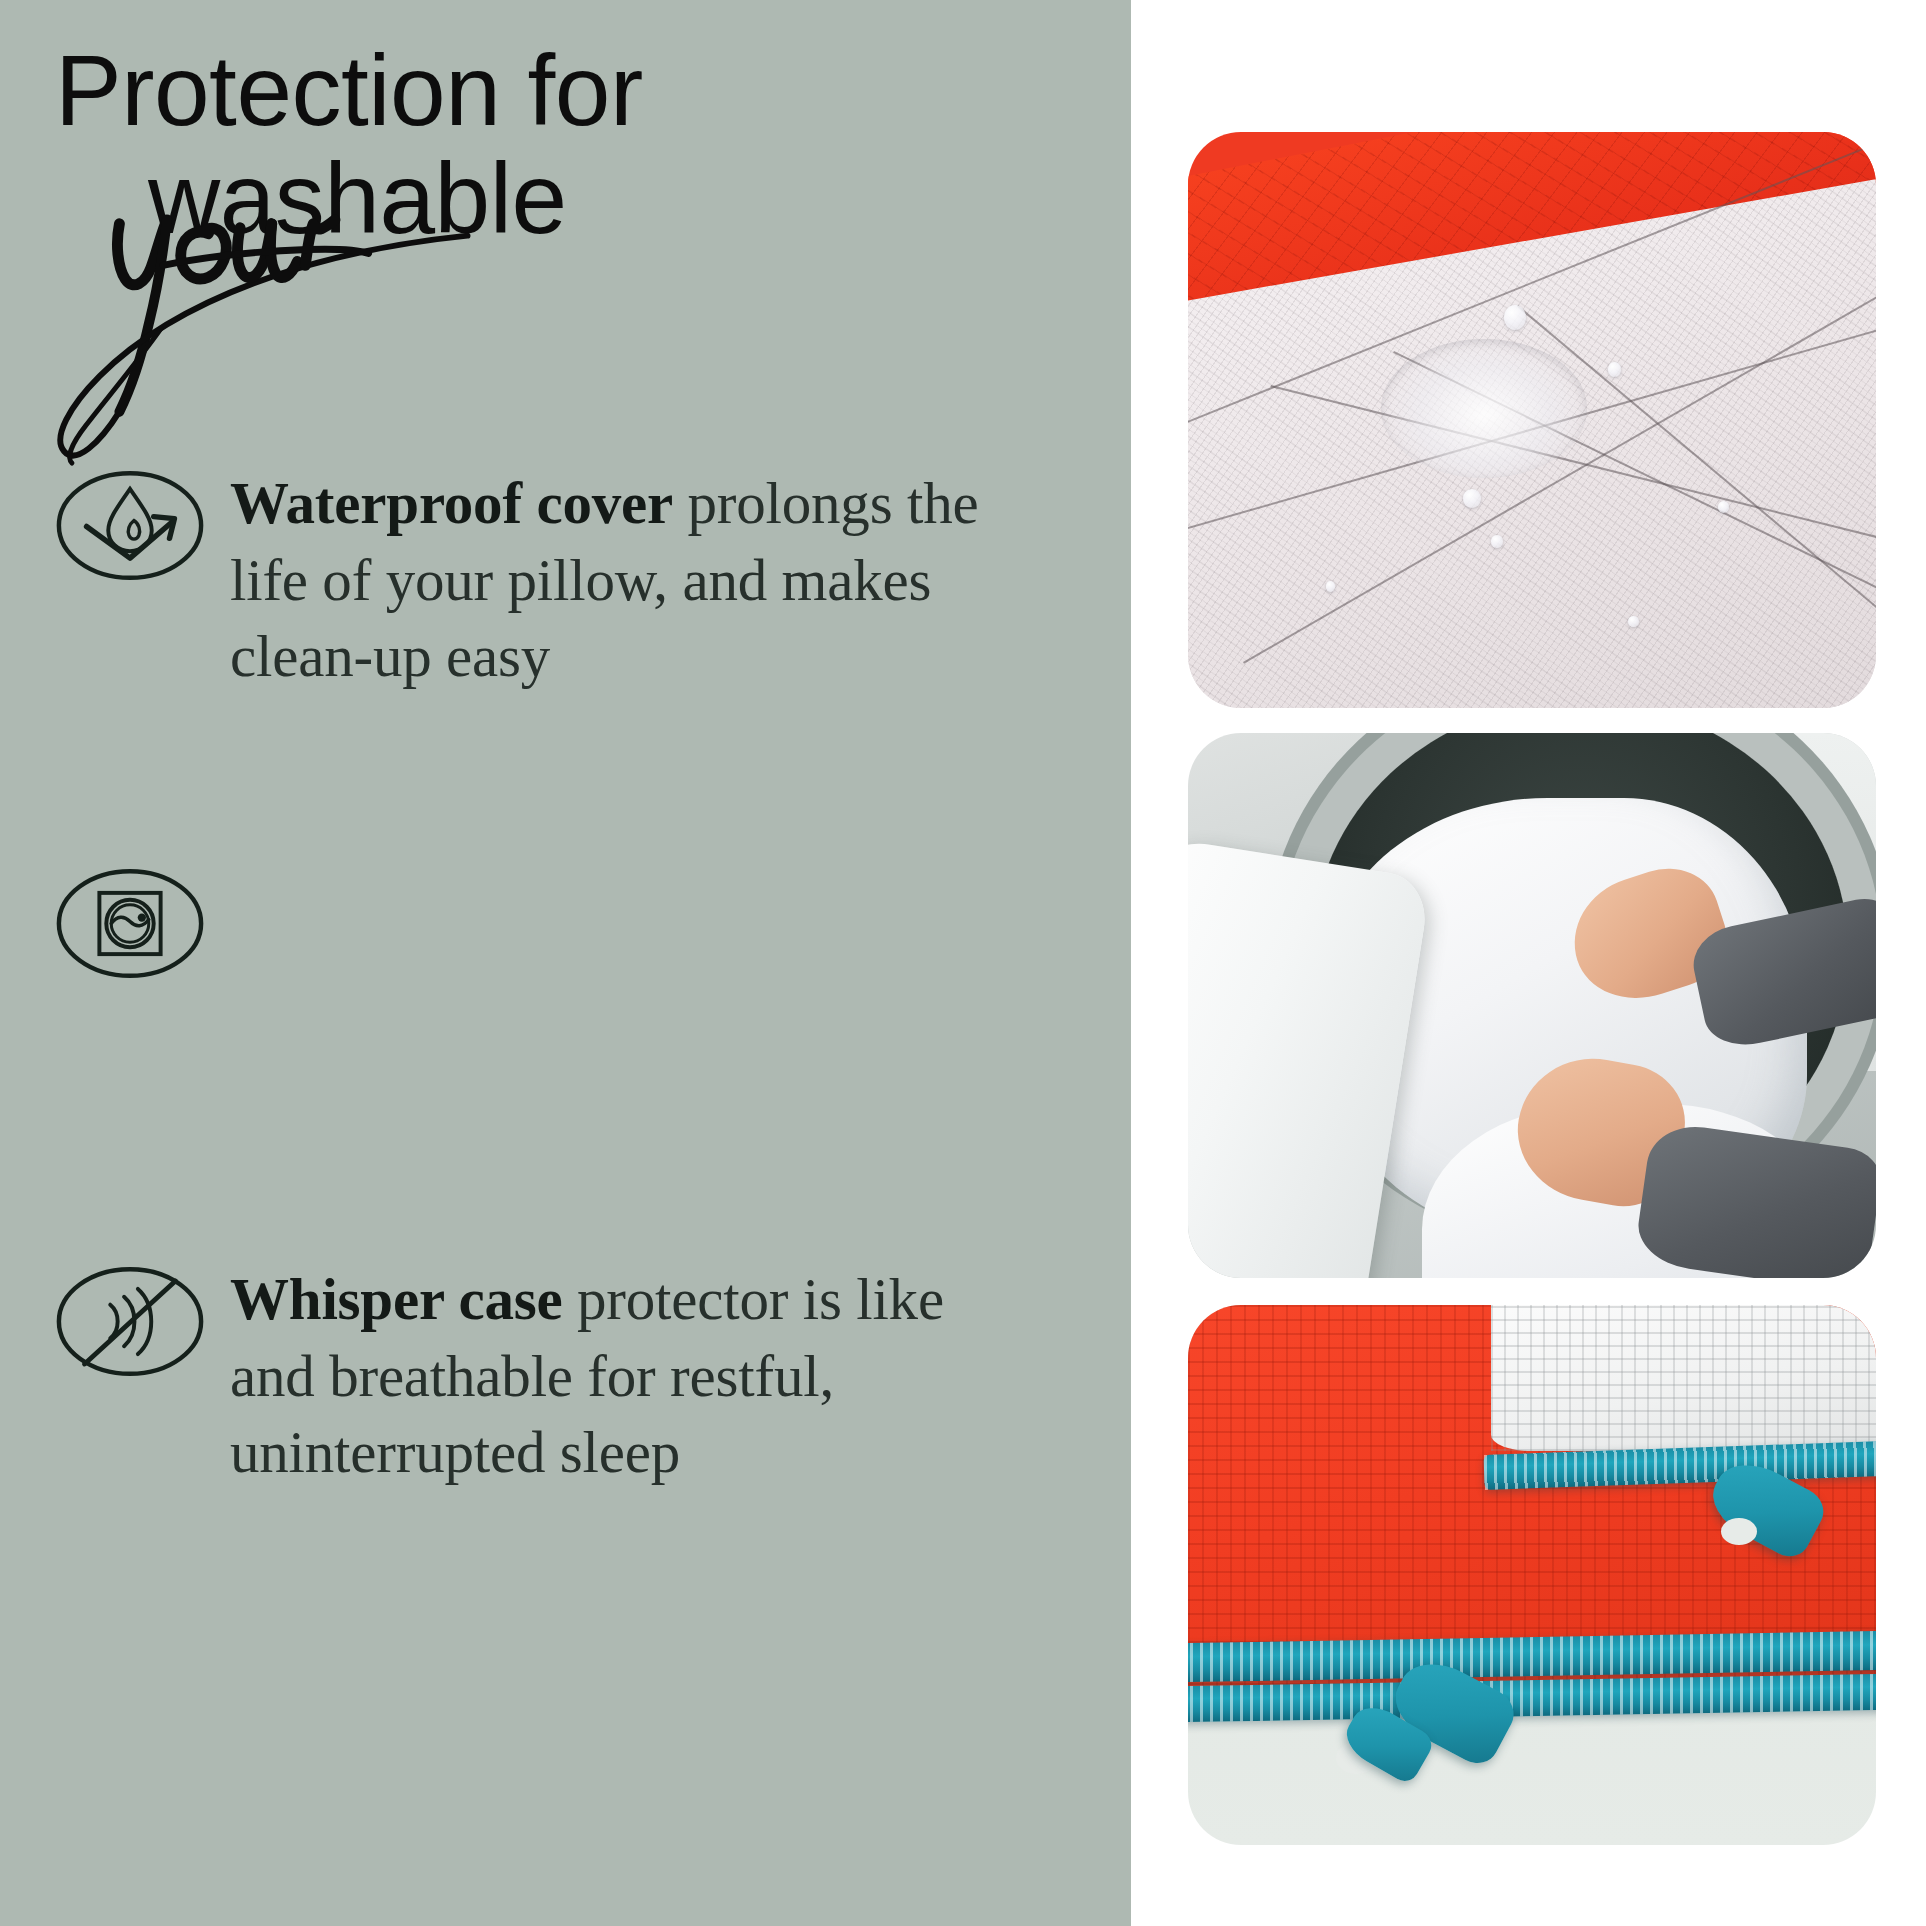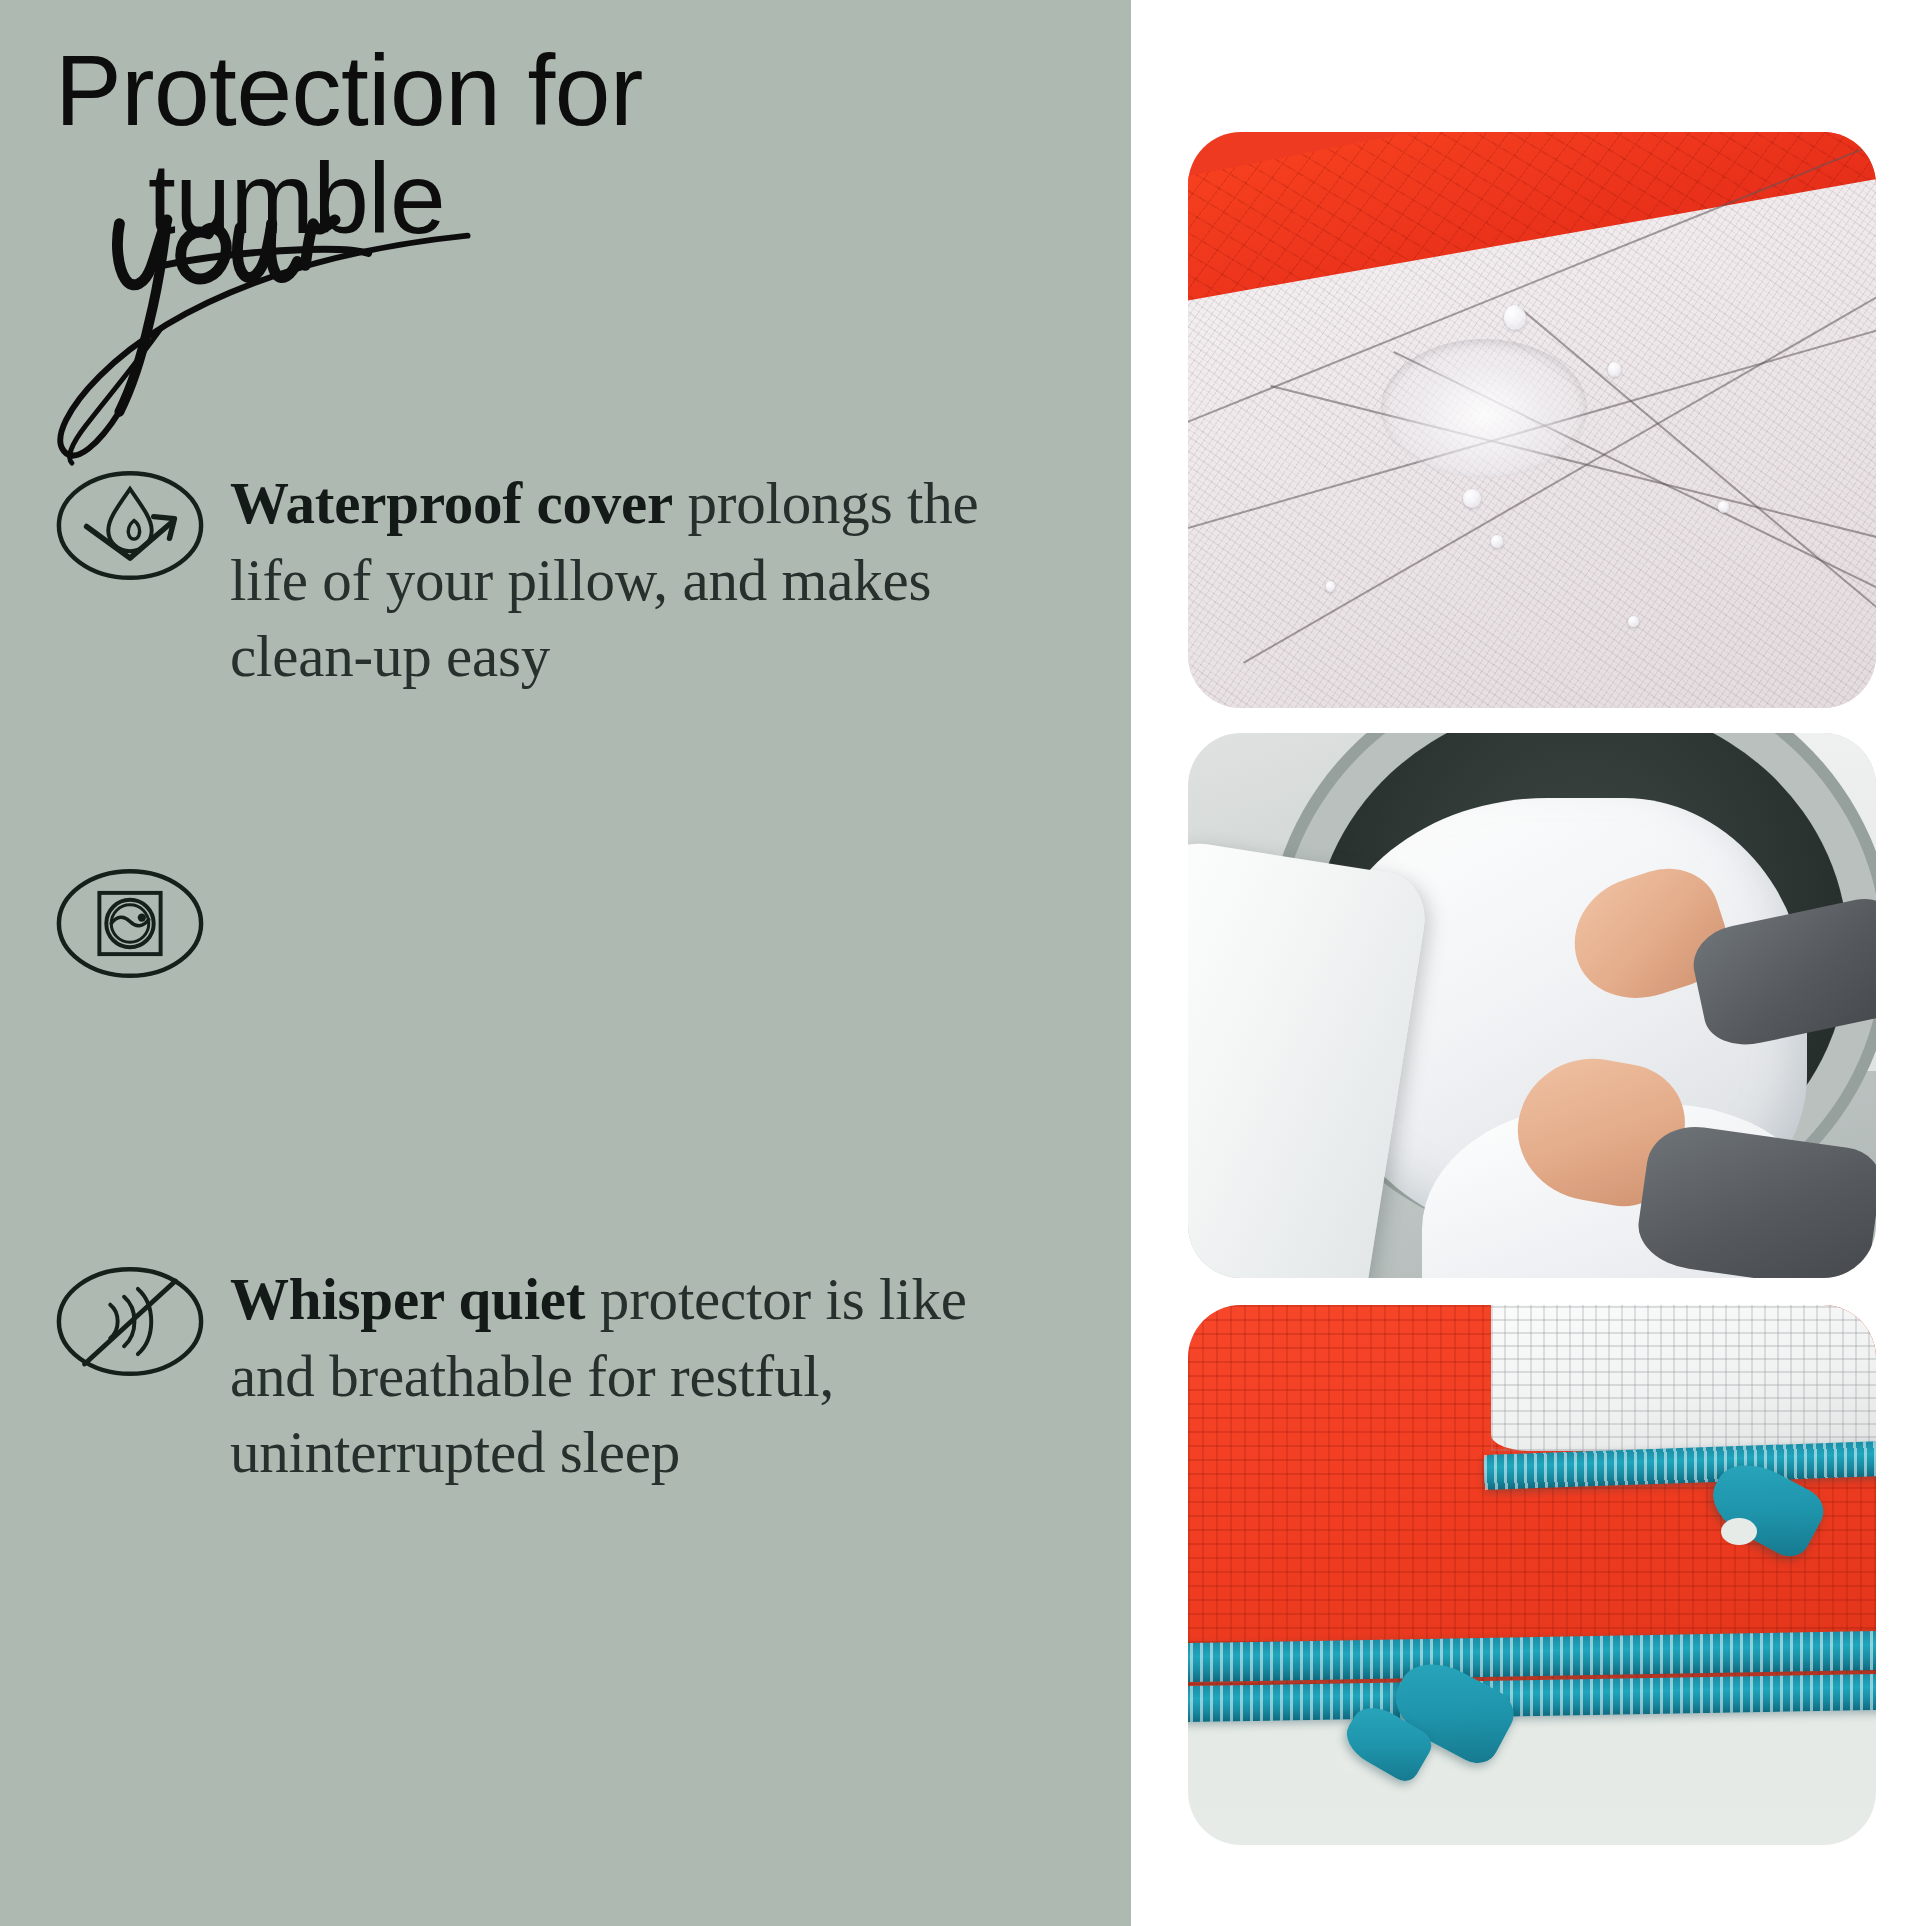--- a/index.html
+++ b/index.html
@@ -306,21 +306,21 @@
 
 <div id="page">
 
   <div id="right-white"></div>
 
   <div id="left-panel">
 
     <div id="headline">
       <div class="head-line1">Protection for</div>
       <div class="head-line2">
-        <span>tumble</span>
+        <span>washable</span>
       </div>
     </div>
 
     <div id="script-your">
       <svg viewBox="0 0 500 360" width="495" height="356" aria-hidden="true">
         <g fill="none" stroke="#0d0d0d" stroke-linecap="round" stroke-linejoin="round">
 
           <path d="M78,108 C74,128 76,152 84,164 C92,176 104,168 110,152 C116,136 120,118 126,104" stroke-width="11"></path>
           <path d="M126,104 C122,140 116,176 108,208 C100,244 90,274 78,298" stroke-width="10"></path>
 
@@ -375,21 +375,21 @@
         <div class="feature-icon">
           <svg viewBox="0 0 160 122" aria-hidden="true">
             <ellipse cx="80" cy="61" rx="72" ry="53" fill="none" stroke="#15201b" stroke-width="4.5"></ellipse>
             <path d="M60 44 C70 52 70 70 60 78" fill="none" stroke="#15201b" stroke-width="4" stroke-linecap="round"></path>
             <path d="M74 36 C88 48 88 74 74 86" fill="none" stroke="#15201b" stroke-width="4" stroke-linecap="round"></path>
             <path d="M88 28 C106 44 106 78 88 94" fill="none" stroke="#15201b" stroke-width="4" stroke-linecap="round"></path>
             <path d="M34 104 L126 20" fill="none" stroke="#15201b" stroke-width="5" stroke-linecap="round"></path>
           </svg>
         </div>
         <div class="feature-text">
-          <span class="lead">Whisper quiet</span><span> protector is like and breathable for restful, uninterrupted sleep</span>
+          <span class="lead">Whisper case</span><span> protector is like and breathable for restful, uninterrupted sleep</span>
         </div>
       </div>
 
     </div>
   </div>
 
   <div class="photo" id="photo-1">
     <div class="photo-inner">
       <div class="p1-bg"></div>
       <div class="p1-red"></div>

